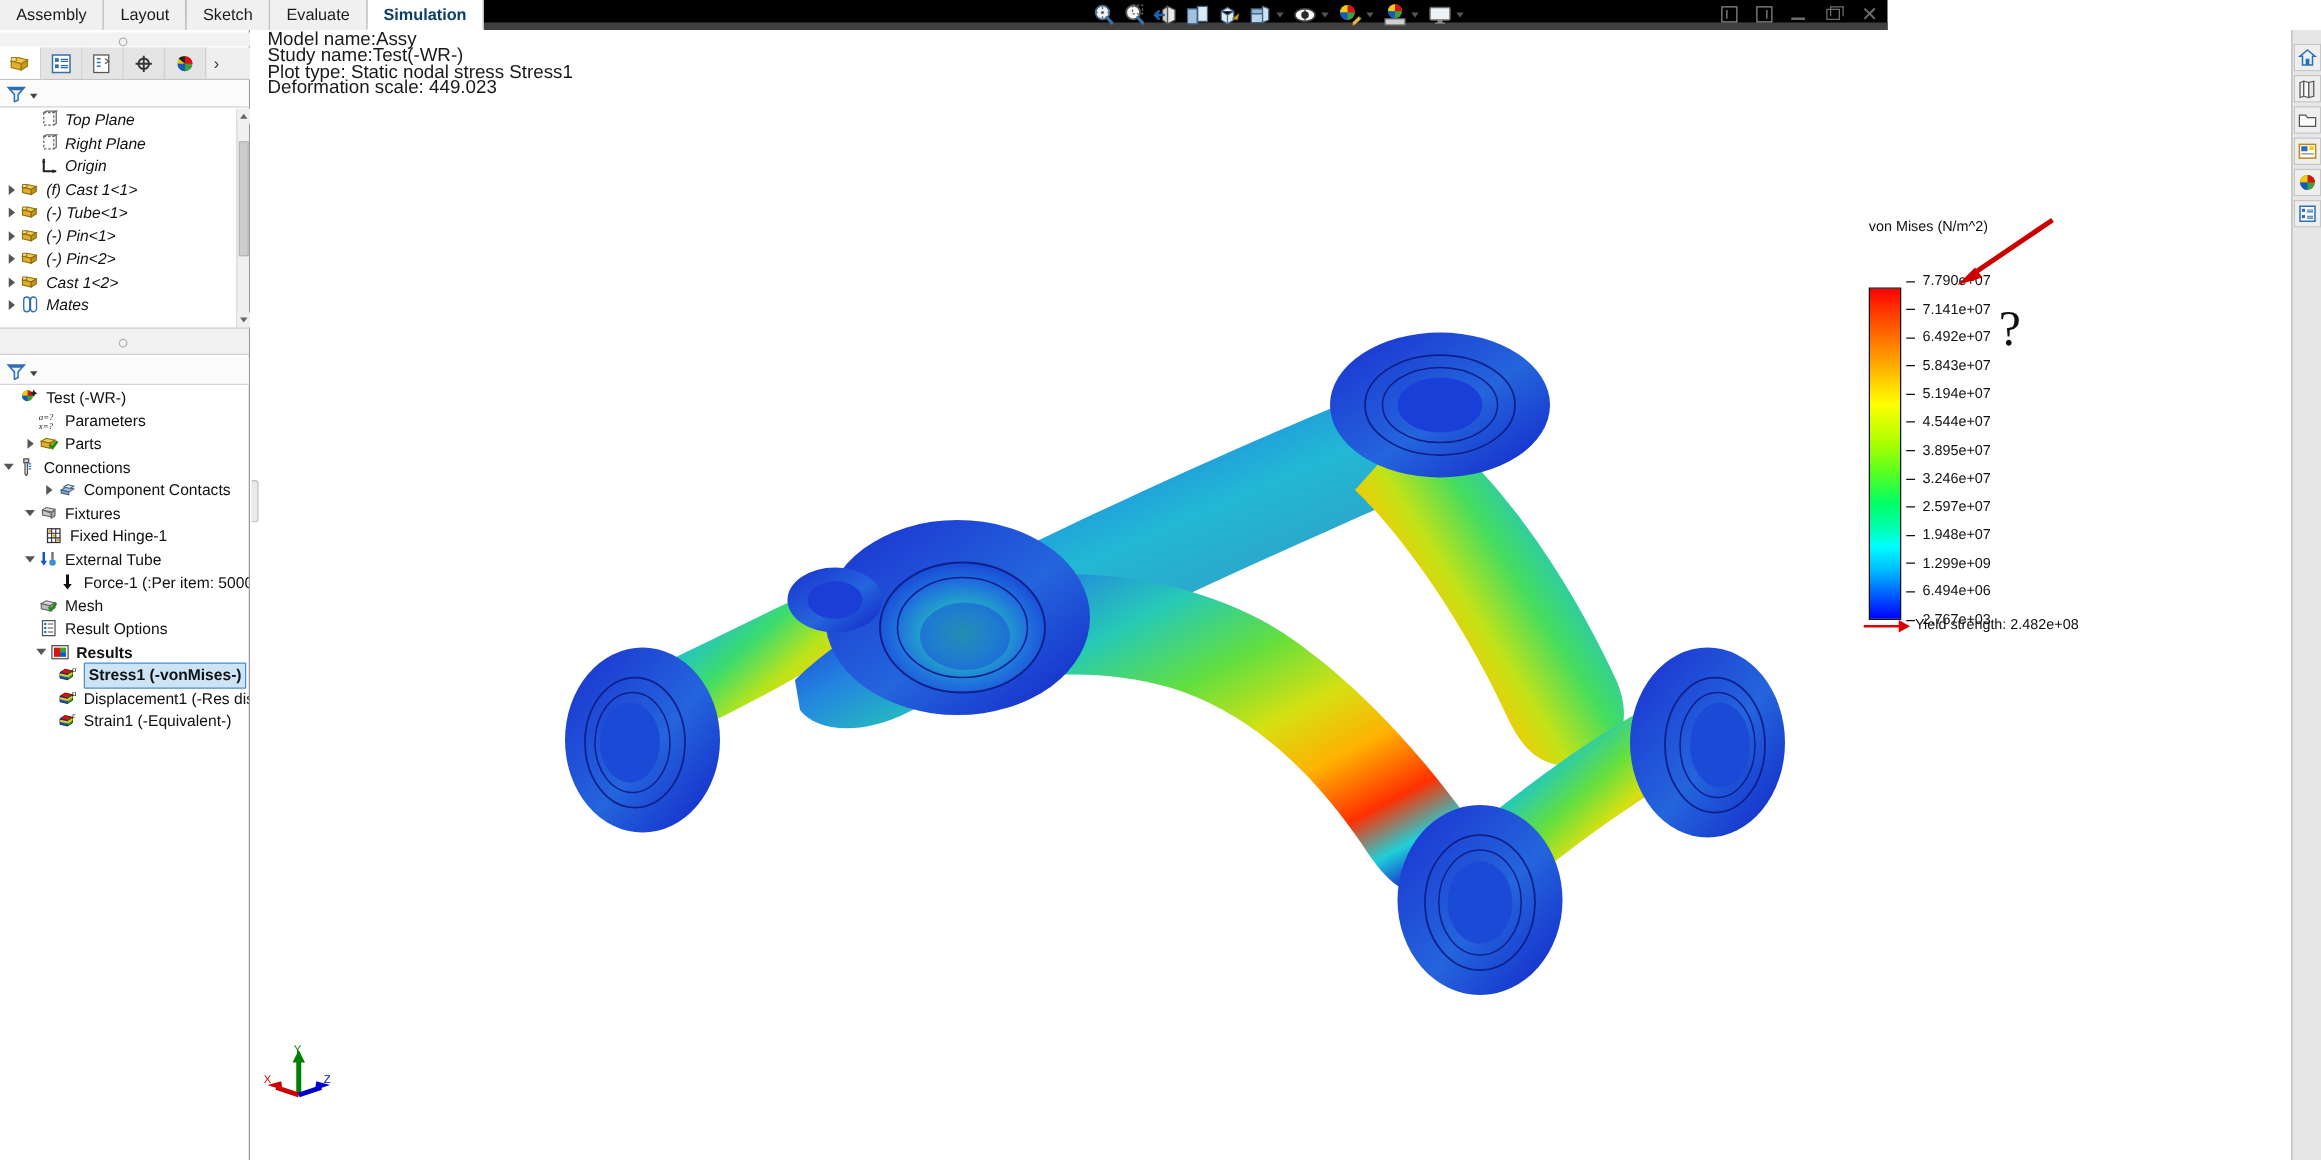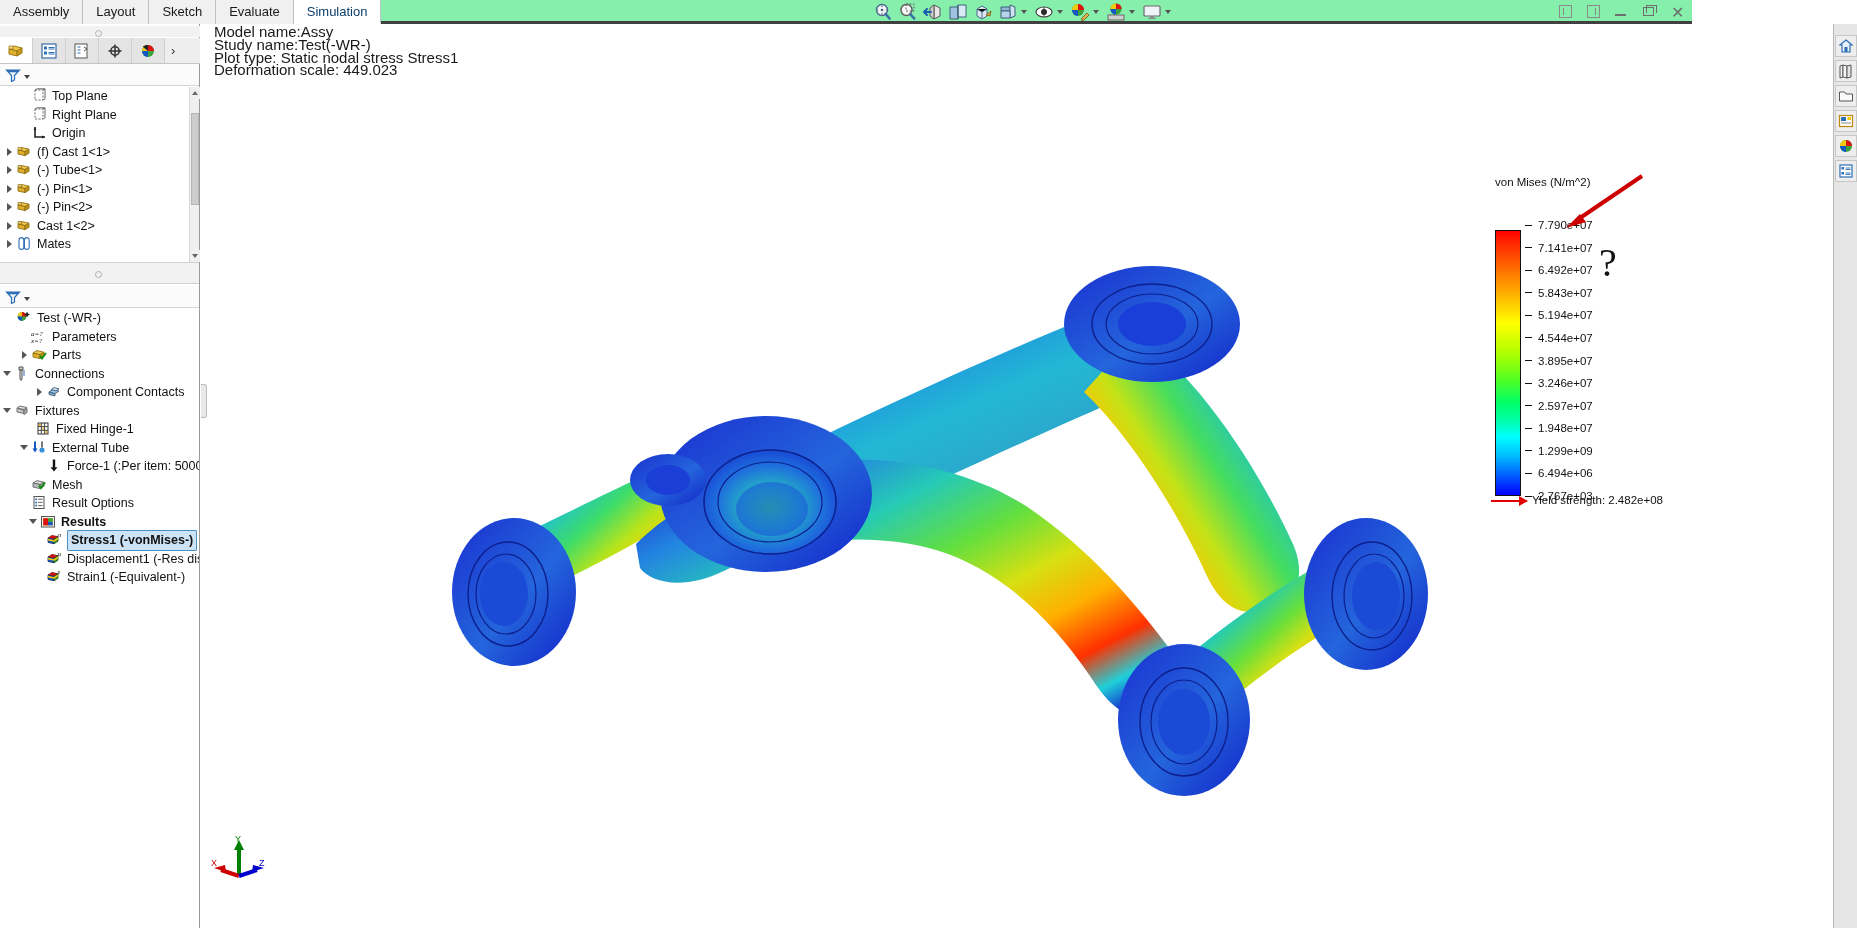--- a/index.html
+++ b/index.html
@@ -7,30 +7,30 @@
     margin: 0; padding: 0;
     width: 1857px; height: 928px;
     overflow: hidden;
     background: #fff;
     font-family: "Liberation Sans", sans-serif;
   }
   #app { position: relative; width: 1857px; height: 928px; background: #ffffff; }
 
   
   .ribbon-bar {
-    position: absolute; left: 0; top: 0; width: 1692px; height: 24px;
-    background: #86efac; border-bottom: 3px solid #404040;
+    position: absolute; left: 0; top: 0; width: 1510px; height: 24px;
+    background: #000000; border-bottom: 6px solid #404040;
   }
   .tabs { position: absolute; left: 0; top: 0; height: 24px; display: flex; }
   .tab {
     height: 24px; line-height: 23px; padding: 0 13px;
     font-size: 13px; color: #1a1a1a; background: #f0f0f0;
     border-right: 1px solid #c0c0c0; cursor: default; white-space: nowrap;
   }
-  .tab.active { background: #ffffff; color: #0b3d69; font-weight: normal; border-bottom: 1px solid #ffffff; }
+  .tab.active { background: #ffffff; color: #0b3d69; font-weight: bold; border-bottom: 1px solid #ffffff; }
 
   
   .view-toolbar { position: absolute; left: 872px; top: 1px; height: 22px; display: flex; align-items: center; gap: 3px; }
   .vt-item { display: flex; align-items: center; }
   .vt-ico { width: 22px; height: 22px; position: relative; display: inline-block; }
   .caret-dn { width: 0; height: 0; border-left: 3px solid transparent; border-right: 3px solid transparent; border-top: 4px solid #555; margin-left: 2px; margin-right: 3px; }
 
   
   .win-ctrls { position: absolute; right: 6px; top: 0px; height: 24px; display: flex; align-items: center; gap: 13px; }
   .wc { width: 15px; height: 15px; position: relative; color: #6d6d6d; }
@@ -63,21 +63,21 @@
     position: absolute; left: 0; width: 199px; height: 22px;
     background:#fbfbfb; border-bottom: 1px solid #d4d4d4;
     display:flex; align-items:center; padding-left: 5px;
   }
   .filter-row.upper { top: 40px; }
   .filter-row.lower { top: 262px; }
   .funnel { width: 16px; height: 14px; position: relative; }
   .funnel-caret { width:0;height:0;border-left:3px solid transparent;border-right:3px solid transparent;border-top:4px solid #444;margin-left:3px;margin-top:5px;}
 
   .tree { position:absolute; left:0; width:199px; font-size: 12.5px; color:#111; }
-  .tree.upper { top: 63px; height: 175px; overflow: hidden; }
+  .tree.upper { top: 63px; height: 175px; overflow: hidden; font-style: italic; }
   .tree.lower { top: 285px; height: 290px; overflow: hidden; }
 
   .trow { height: 18.5px; display:flex; align-items:center; white-space: nowrap; }
   .trow .arrow {
     width: 14px; flex: 0 0 14px; display:flex; align-items:center; justify-content:center;
   }
   .arrow-r { width:0;height:0;border-top:4px solid transparent;border-bottom:4px solid transparent;border-left:5px solid #555; }
   .arrow-d { width:0;height:0;border-left:4px solid transparent;border-right:4px solid transparent;border-top:5px solid #555; }
   .ticon { width: 18px; flex:0 0 18px; height:16px; position:relative; margin-right:3px; }
   .tlabel { line-height: 18.5px; }
@@ -494,21 +494,21 @@
           <span class="arrow">
             <span class="arrow-r"></span>
           </span>
           <span class="ticon"><svg width="16" height="15" viewBox="0 0 16 15">
               <path d="M3 8l4-2.4 6 1.6-4 2.4z" fill="#9fc3e0" stroke="#42627d" stroke-width=".9"></path>
               <path d="M3 8v2.5l6 1.4V9.6z" fill="#7aa8cc" stroke="#42627d" stroke-width=".9"></path>
               <path d="M5 5.6l3-2 5 1.3-3 1.9z" fill="#d7e7f4" stroke="#42627d" stroke-width=".9"></path>
             </svg></span>
           <span class="tlabel">Component Contacts</span>
         </div>
-        <div class="trow" style="">
+        <div class="trow" style="padding-left:17px">
           <span class="arrow">
             <span class="arrow-d"></span>
           </span>
           <span class="ticon"><svg width="16" height="15" viewBox="0 0 16 15">
               <path d="M3 5l3-2 7 1.5-3 2z" fill="#dcdcdc" stroke="#666" stroke-width=".9"></path>
               <path d="M3 5v4l7 1.5V7.5z" fill="#c5c5c5" stroke="#666" stroke-width=".9"></path>
               <path d="M10 7.5l3-2v4l-3 2z" fill="#ababab" stroke="#666" stroke-width=".9"></path>
             </svg></span>
           <span class="tlabel">Fixtures</span>
         </div>

